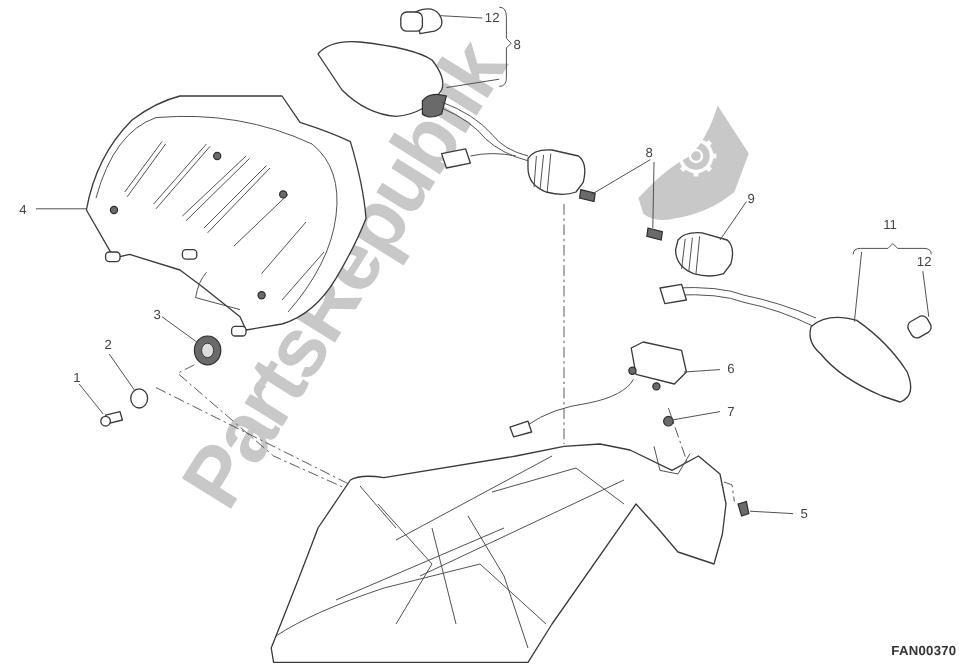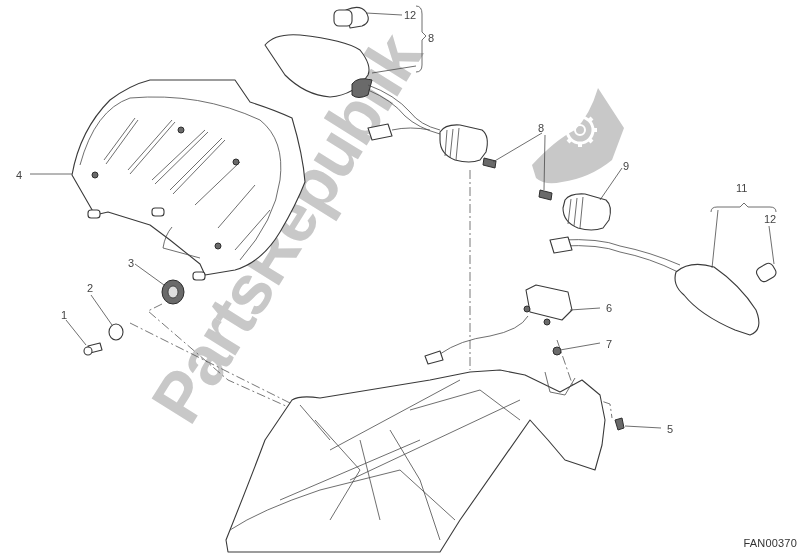--- a/index.html
+++ b/index.html
@@ -5,21 +5,21 @@
     html, body { margin: 0; padding: 0; background: #ffffff; }
     body { width: 799px; height: 554px; overflow: hidden; position: relative; font-family: "Liberation Sans", sans-serif; }
     #canvas { position: absolute; left: 0; top: 0; width: 799px; height: 554px; }
     .part { fill: #ffffff; stroke: #3a3a3a; stroke-width: 1.1; stroke-linejoin: round; stroke-linecap: round; }
     .part-thin { fill: none; stroke: #4a4a4a; stroke-width: 0.8; }
     .part-dark { fill: #6a6a6a; stroke: #2e2e2e; stroke-width: 1; }
     .leader { fill: none; stroke: #4a4a4a; stroke-width: 0.8; }
     .dash { fill: none; stroke: #555; stroke-width: 0.8; stroke-dasharray: 9 3 2 3; }
     .wm { fill: #c8c8c8; }
     .callout { position: absolute; font-size: 11px; color: #444; line-height: 1; }
-    .code { position: absolute; right: 2px; bottom: 5px; font-size: 11px; color: #333; letter-spacing: 0.2px; }
+    .code { position: absolute; right: 2px; bottom: 5px; font-size: 11px; color: #333; letter-spacing: 0.2px; font-weight: bold; }
   </style>
 </head>
 <body>
 
 <svg id="canvas" viewBox="0 0 799 554" xmlns="http://www.w3.org/2000/svg">
 
   <g>
     <g transform="translate(190,428) rotate(-58)">
       <text class="wm" x="0" y="0" font-family="Liberation Sans, sans-serif" font-weight="bold" font-size="70" letter-spacing="-2" textLength="440" lengthAdjust="spacingAndGlyphs">PartsRepublik</text>
     </g>

